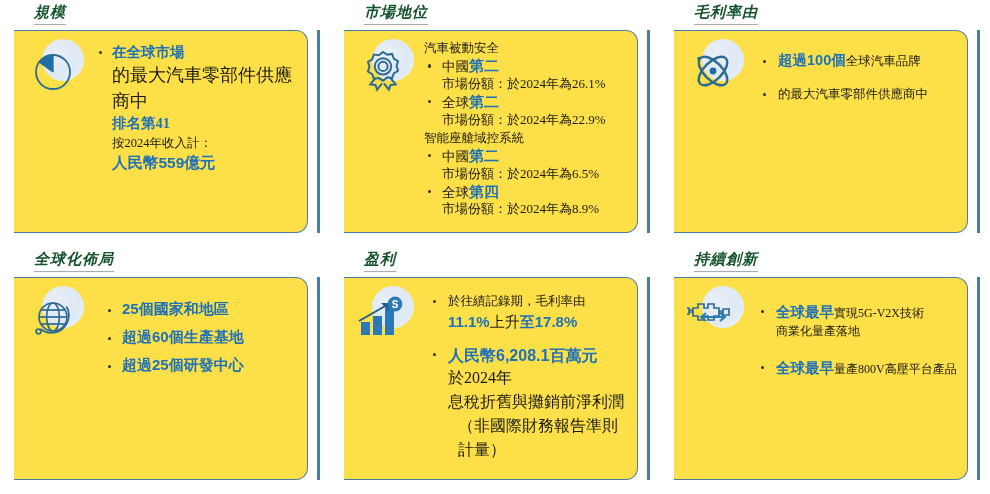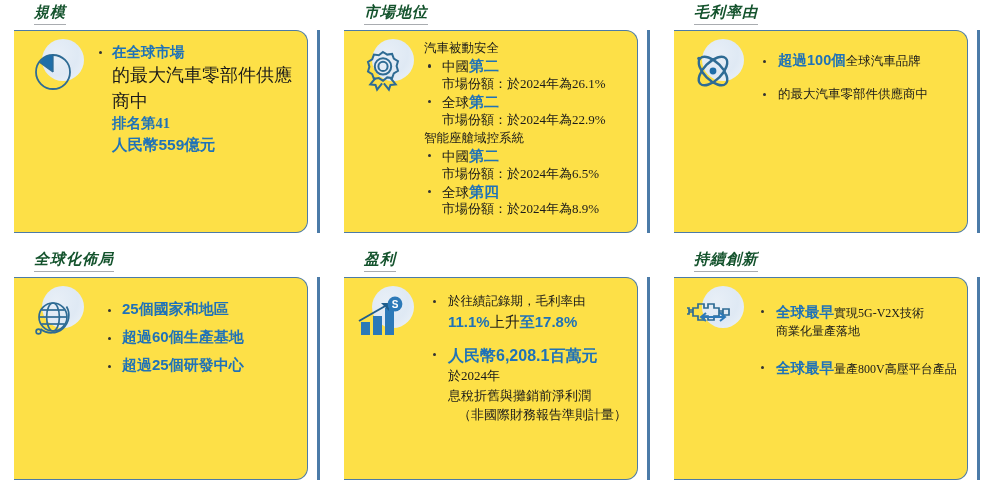--- a/index.html
+++ b/index.html
@@ -148,21 +148,21 @@
   .p4 ul.bl>li{margin-bottom:9px;padding-left:20px;font-size:15px;}
   .p4 ul.bl>li::before{top:9px;left:6px;}
 
   
   .p5 .body{padding-top:14px;padding-left:8px;}
   .p5 ul.bl>li{margin-bottom:12px;padding-left:18px;}
   .p5 ul.bl>li::before{top:8px;}
   .p5 .a1{font-size:12.5px;line-height:1.5;}
   .p5 .a2{font-size:15px;line-height:1.4;}
   .p5 .b1{font-size:16px;line-height:1.35;}
-  .p5 .b2{font-size:13px;line-height:1.5;}
+  .p5 .b2{font-size:16px;line-height:1.5;}
   .p5 .b3{padding-left:10px;}
 
   
   .p6 .body{padding-top:24px;padding-left:6px;}
   .p6 ul.bl>li{margin-bottom:18px;padding-left:18px;}
   .p6 ul.bl>li::before{top:8px;}
   .p6 .c1{font-size:14.5px;line-height:1.45;}
   .p6 .c2{font-size:12px;}
 </style>
 </head>
@@ -186,20 +186,21 @@
               <line x1="24" y1="25" x2="10.5" y2="15.2" stroke="#2e6b94" stroke-width="1.3"></line>
             </svg>
           </span>
         </div>
         <div class="body">
           <ul class="bl">
             <li>
               <div class="bluebold l1">在全球市場</div>
               <div class="serif l2">的最大汽車零部件供應商中</div>
               <div class="blueserif l3">排名第41</div>
+              <div class="serif l4">按2024年收入計：</div>
               <div class="bluebold l5">人民幣559億元</div>
             </li>
           </ul>
         </div>
       </div>
     </div>
   </div>
 
   <div class="cell p2">
     <div class="head">市場地位</div>

